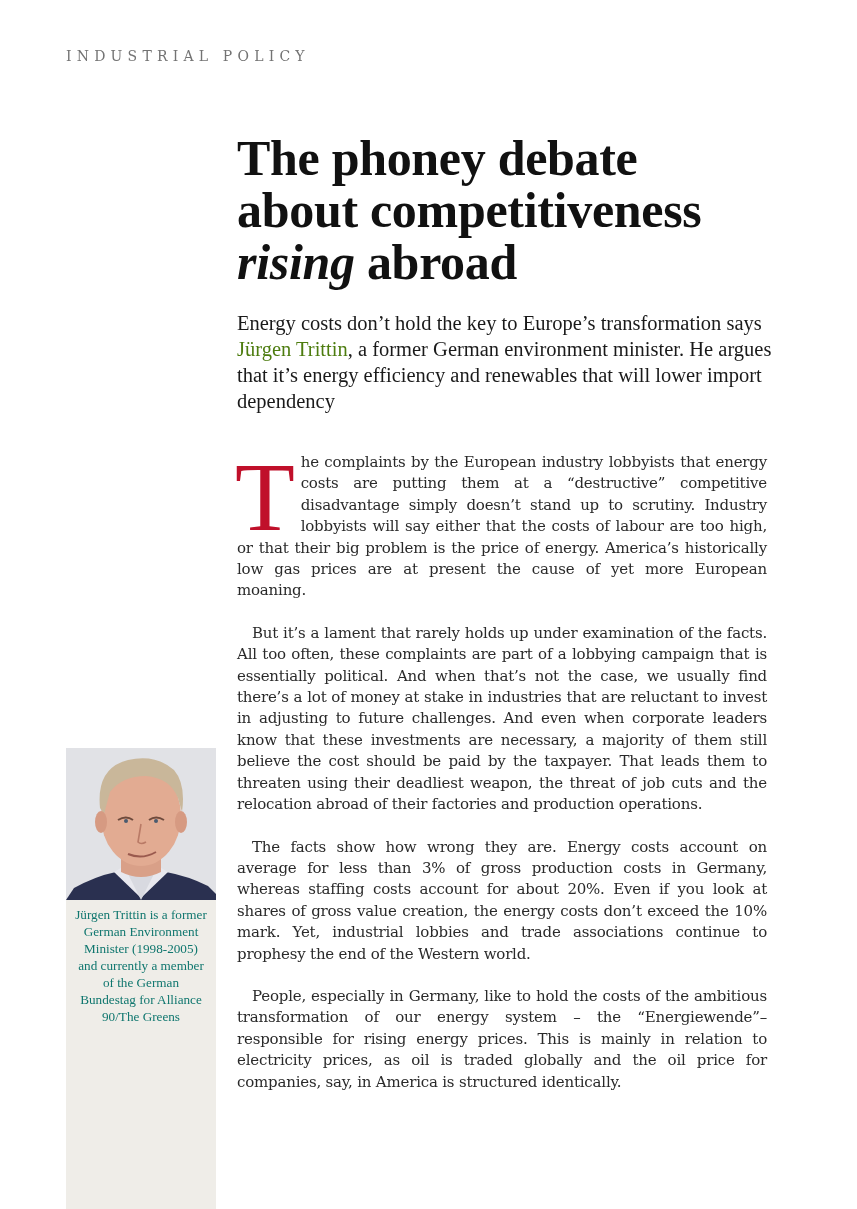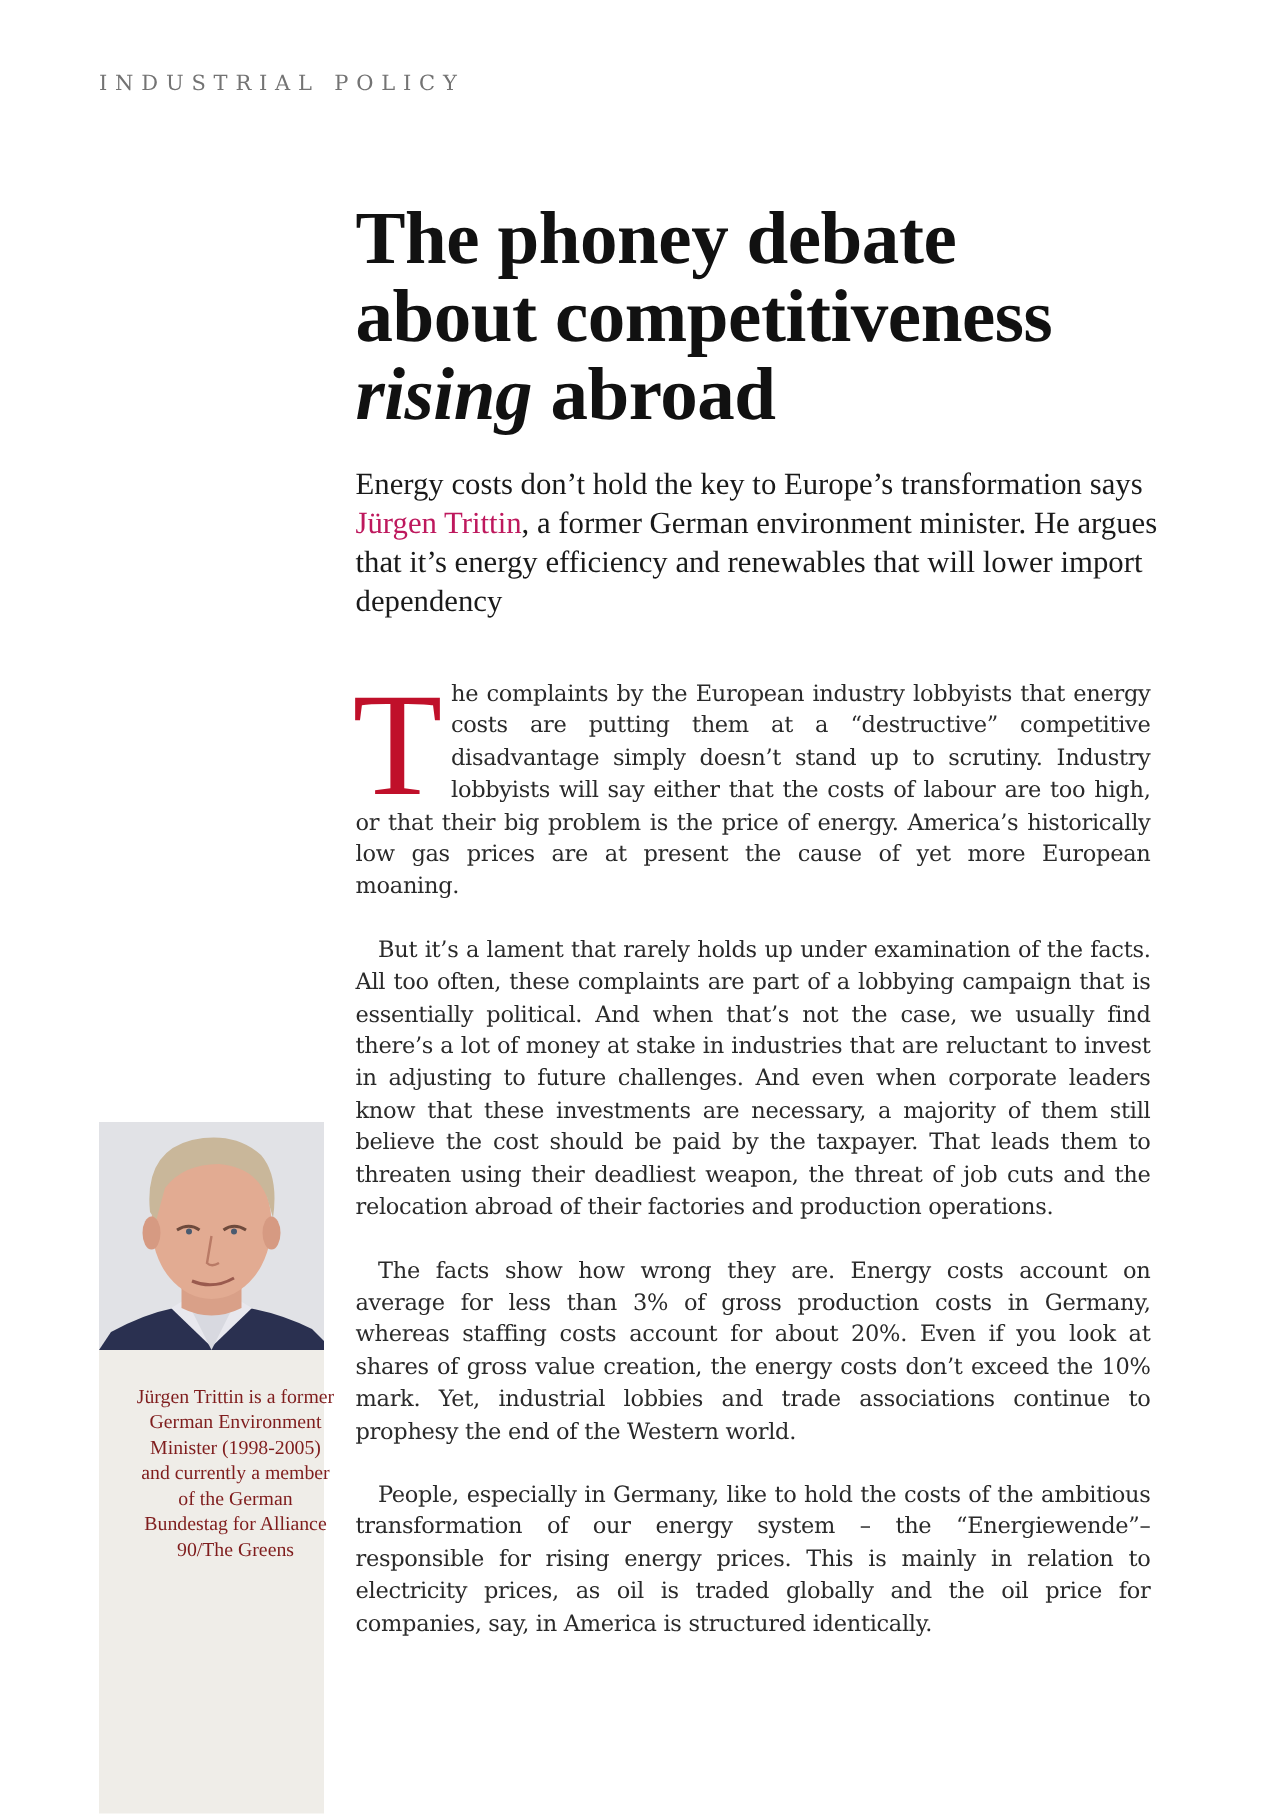--- a/index.html
+++ b/index.html
@@ -12,21 +12,21 @@
     .headline {
       position: absolute; left: 237px; top: 132px; width: 560px; margin: 0;
       font-family: "Liberation Serif", serif; font-weight: bold;
       font-size: 50px; line-height: 52px; color: #111; letter-spacing: -0.3px;
     }
     .headline em { font-style: italic; }
     .standfirst {
       position: absolute; left: 237px; top: 310px; width: 540px; margin: 0;
       font-family: "Liberation Serif", serif; font-size: 20.5px; line-height: 26px; color: #1a1a1a;
     }
-    .standfirst .author-name { color: #be185d; }
+    .standfirst .author-name { color: #4d7c0f; }
     .body-text {
       position: absolute; left: 237px; top: 452px; width: 530px;
       font-family: "DejaVu Serif", serif; font-size: 15px; line-height: 21.4px;
       color: #2a2a2a; text-align: justify; font-weight: 300;
       letter-spacing: -0.2px;
     }
     .body-text p { margin: 0 0 21px 0; }
     .body-text p.indent { text-indent: 15px; }
     .dropcap {
       float: left; font-family: "Liberation Serif", serif; color: #c0102a;
@@ -34,23 +34,23 @@
     }
     .sidebar {
       position: absolute; left: 66px; top: 748px; width: 150px; height: 461px;
       background: #efede8;
     }
     .portrait {
       position: absolute; left: 0; top: 0; width: 150px; height: 152px;
       background: linear-gradient(180deg, #e3e4e8 0%, #dcdde2 100%); overflow: hidden;
     }
     .bio {
-      position: absolute; left: 0; top: 158px; width: 150px; margin: 16px;
+      position: absolute; left: 0; top: 158px; width: 150px; margin: 0;
       font-family: "Liberation Serif", serif; font-size: 13.2px; line-height: 17px;
-      text-align: center; color: #7f1d1d; padding: 0 8px; box-sizing: border-box;
+      text-align: center; color: #0f766e; padding: 0 8px; box-sizing: border-box;
     }
   </style>
 </head>
 <body>
 
 <div class="section-label">INDUSTRIAL POLICY</div>
 
 <h1 class="headline">
   <span>The phoney debate</span><br>
   <span>about competitiveness</span><br>

